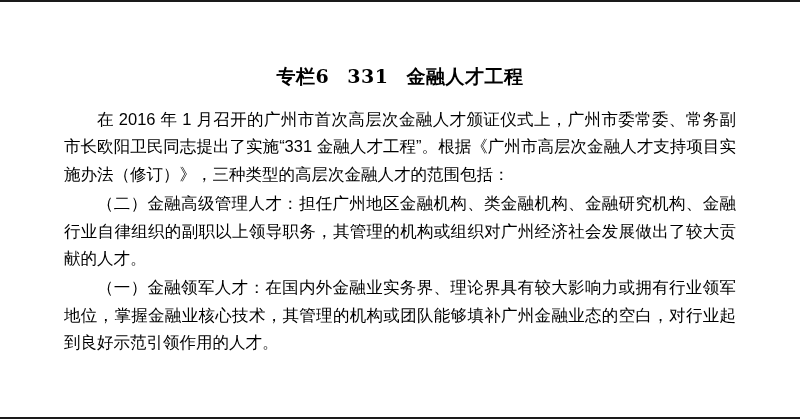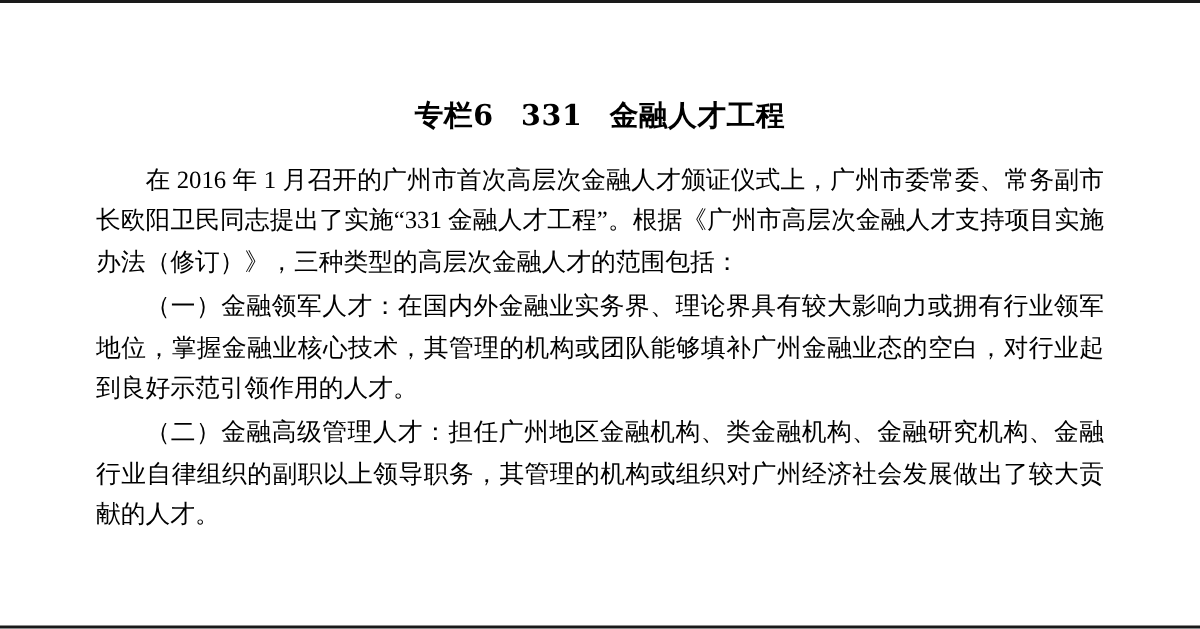--- a/index.html
+++ b/index.html
@@ -52,37 +52,37 @@
     display: inline-block;
     width: 18px;
   }
   p.para {
     margin: 0 0 2px 0;
     font-size: 16.5px;
     line-height: 1.66;
     text-align: justify;
     text-justify: inter-ideograph;
     text-indent: 2em;
-    font-family: Liberation Serif, serif;
+    font-family: Liberation Sans, sans-serif;
   }
 </style>
 </head>
 <body>
 
 <div class="page">
 
   <div class="rule top"></div>
 
   <div class="content">
 
     <div class="box-title">
       <span>专栏6</span><span class="num-gap"></span><span>331</span><span class="num-gap"></span><span>金融人才工程</span>
     </div>
 
     <p class="para">在 2016 年 1 月召开的广州市首次高层次金融人才颁证仪式上，广州市委常委、常务副市长欧阳卫民同志提出了实施“331 金融人才工程”。根据《广州市高层次金融人才支持项目实施办法（修订）》，三种类型的高层次金融人才的范围包括：</p>
+    <p class="para">（二）金融高级管理人才：担任广州地区金融机构、类金融机构、金融研究机构、金融行业自律组织的副职以上领导职务，其管理的机构或组织对广州经济社会发展做出了较大贡献的人才。</p>
     <p class="para">（一）金融领军人才：在国内外金融业实务界、理论界具有较大影响力或拥有行业领军地位，掌握金融业核心技术，其管理的机构或团队能够填补广州金融业态的空白，对行业起到良好示范引领作用的人才。</p>
-    <p class="para">（二）金融高级管理人才：担任广州地区金融机构、类金融机构、金融研究机构、金融行业自律组织的副职以上领导职务，其管理的机构或组织对广州经济社会发展做出了较大贡献的人才。</p>
 
   </div>
 
   <div class="rule bottom"></div>
 
 </div>
 
 </body></html>

